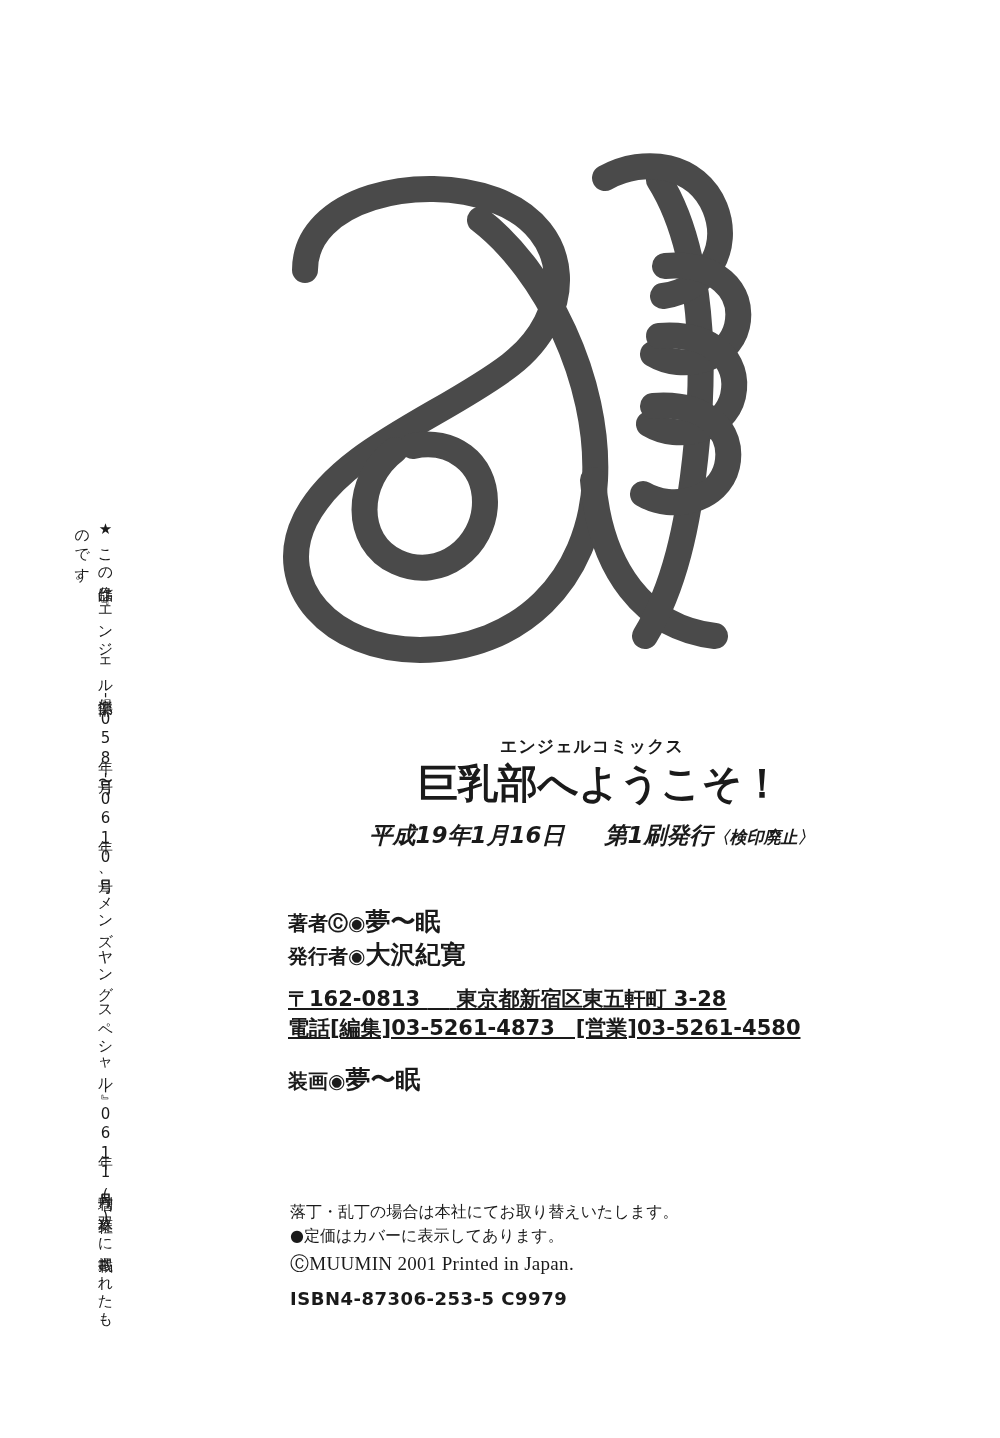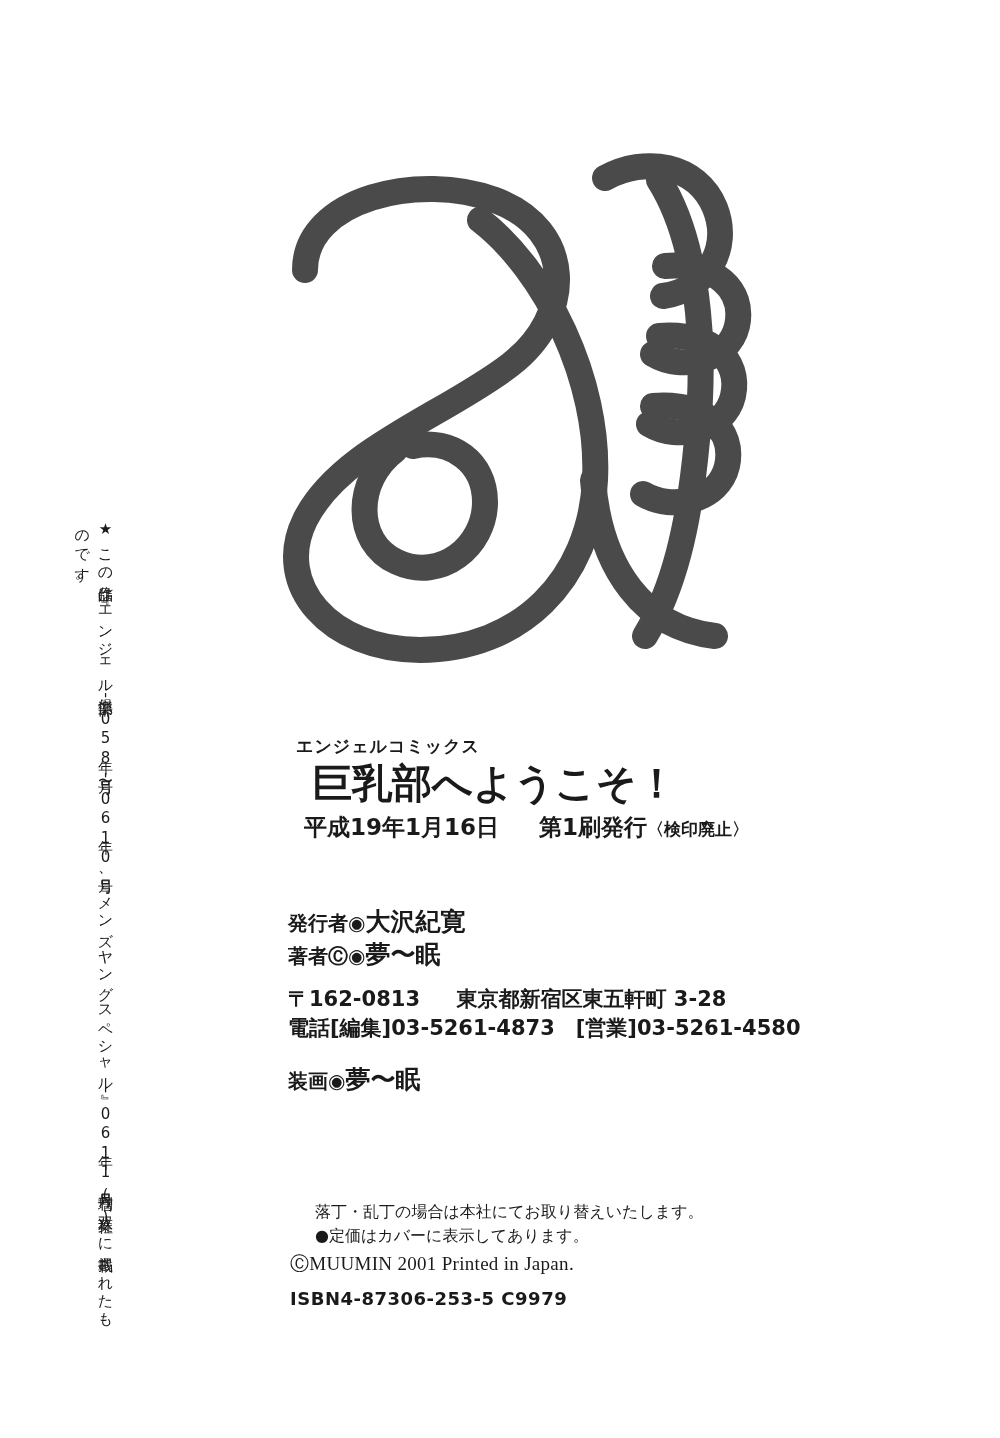--- a/index.html
+++ b/index.html
@@ -43,45 +43,47 @@
     font-size: 15px;
     line-height: 1.55;
     letter-spacing: 1px;
     color: #1a1a1a;
     white-space: pre-wrap;
   }
 
   
   .colophon {
     position: absolute;
-    left: 296px;
+    left: 272px;
     top: 735px;
     width: 640px;
+    text-align: center;
   }
   .series-label {
     font-family: "DejaVu Sans", sans-serif;
     font-size: 17px;
     font-weight: bold;
     letter-spacing: 1px;
     margin: 0 0 4px 0;
   }
   .book-title {
     font-family: "DejaVu Sans", sans-serif;
     font-size: 40px;
     font-weight: bold;
     letter-spacing: 0px;
     margin: 0 0 6px 16px;
     line-height: 1.05;
   }
   .pub-date-line {
     font-family: "DejaVu Sans", sans-serif;
     font-size: 23px;
     font-weight: bold;
-    margin: 8px;
+    margin: 16px;
     letter-spacing: 0px;
+    font-style: italic;
   }
   .pub-date-line .small {
     font-size: 17px;
     font-weight: bold;
   }
 
   .credits {
     position: absolute;
     left: 288px;
     top: 905px;
@@ -95,34 +97,35 @@
     white-space: nowrap;
   }
   .credit-row .lbl {
     font-size: 20px;
   }
   .addr-row {
     font-size: 21px;
     font-weight: bold;
     line-height: 1.38;
     white-space: nowrap;
+    text-decoration: underline;
   }
   .gap-sm { height: 14px; }
   .gap-md { height: 20px; }
 
   .notes {
     position: absolute;
     left: 290px;
     top: 1200px;
     width: 660px;
     font-family: "DejaVu Serif", serif;
     font-size: 16px;
     line-height: 1.5;
   }
-  .notes .note-line { white-space: nowrap; margin-left: 25px; }
+  .notes .note-line { white-space: nowrap; }
   .copyright-line {
     font-family: "Liberation Serif", serif;
     font-size: 19px;
     letter-spacing: 0.3px;
     margin-top: 2px;
     white-space: nowrap;
   }
 
   .isbn {
     position: absolute;
@@ -171,24 +174,24 @@
     <div class="book-title">巨乳部へようこそ！</div>
     <div class="pub-date-line">
       <span>平成19年1月16日</span>
       <span>&nbsp;&nbsp;&nbsp;</span>
       <span>第1刷発行</span><span class="small">〈検印廃止〉</span>
     </div>
   </div>
 
   <div class="credits">
     <div class="credit-row">
+      <span class="lbl">著者Ⓒ◉</span><span>夢〜眠</span>
+    </div>
+    <div class="credit-row">
       <span class="lbl">発行者◉</span><span>大沢紀寛</span>
-    </div>
-    <div class="credit-row">
-      <span class="lbl">著者Ⓒ◉</span><span>夢〜眠</span>
     </div>
 
     <div class="gap-sm"></div>
 
     <div class="addr-row">
       <span>〒162-0813</span>
       <span>&nbsp;&nbsp;&nbsp;</span>
       <span>東京都新宿区東五軒町 3-28</span>
     </div>
     <div class="addr-row">電話[編集]03-5261-4873　[営業]03-5261-4580</div>

